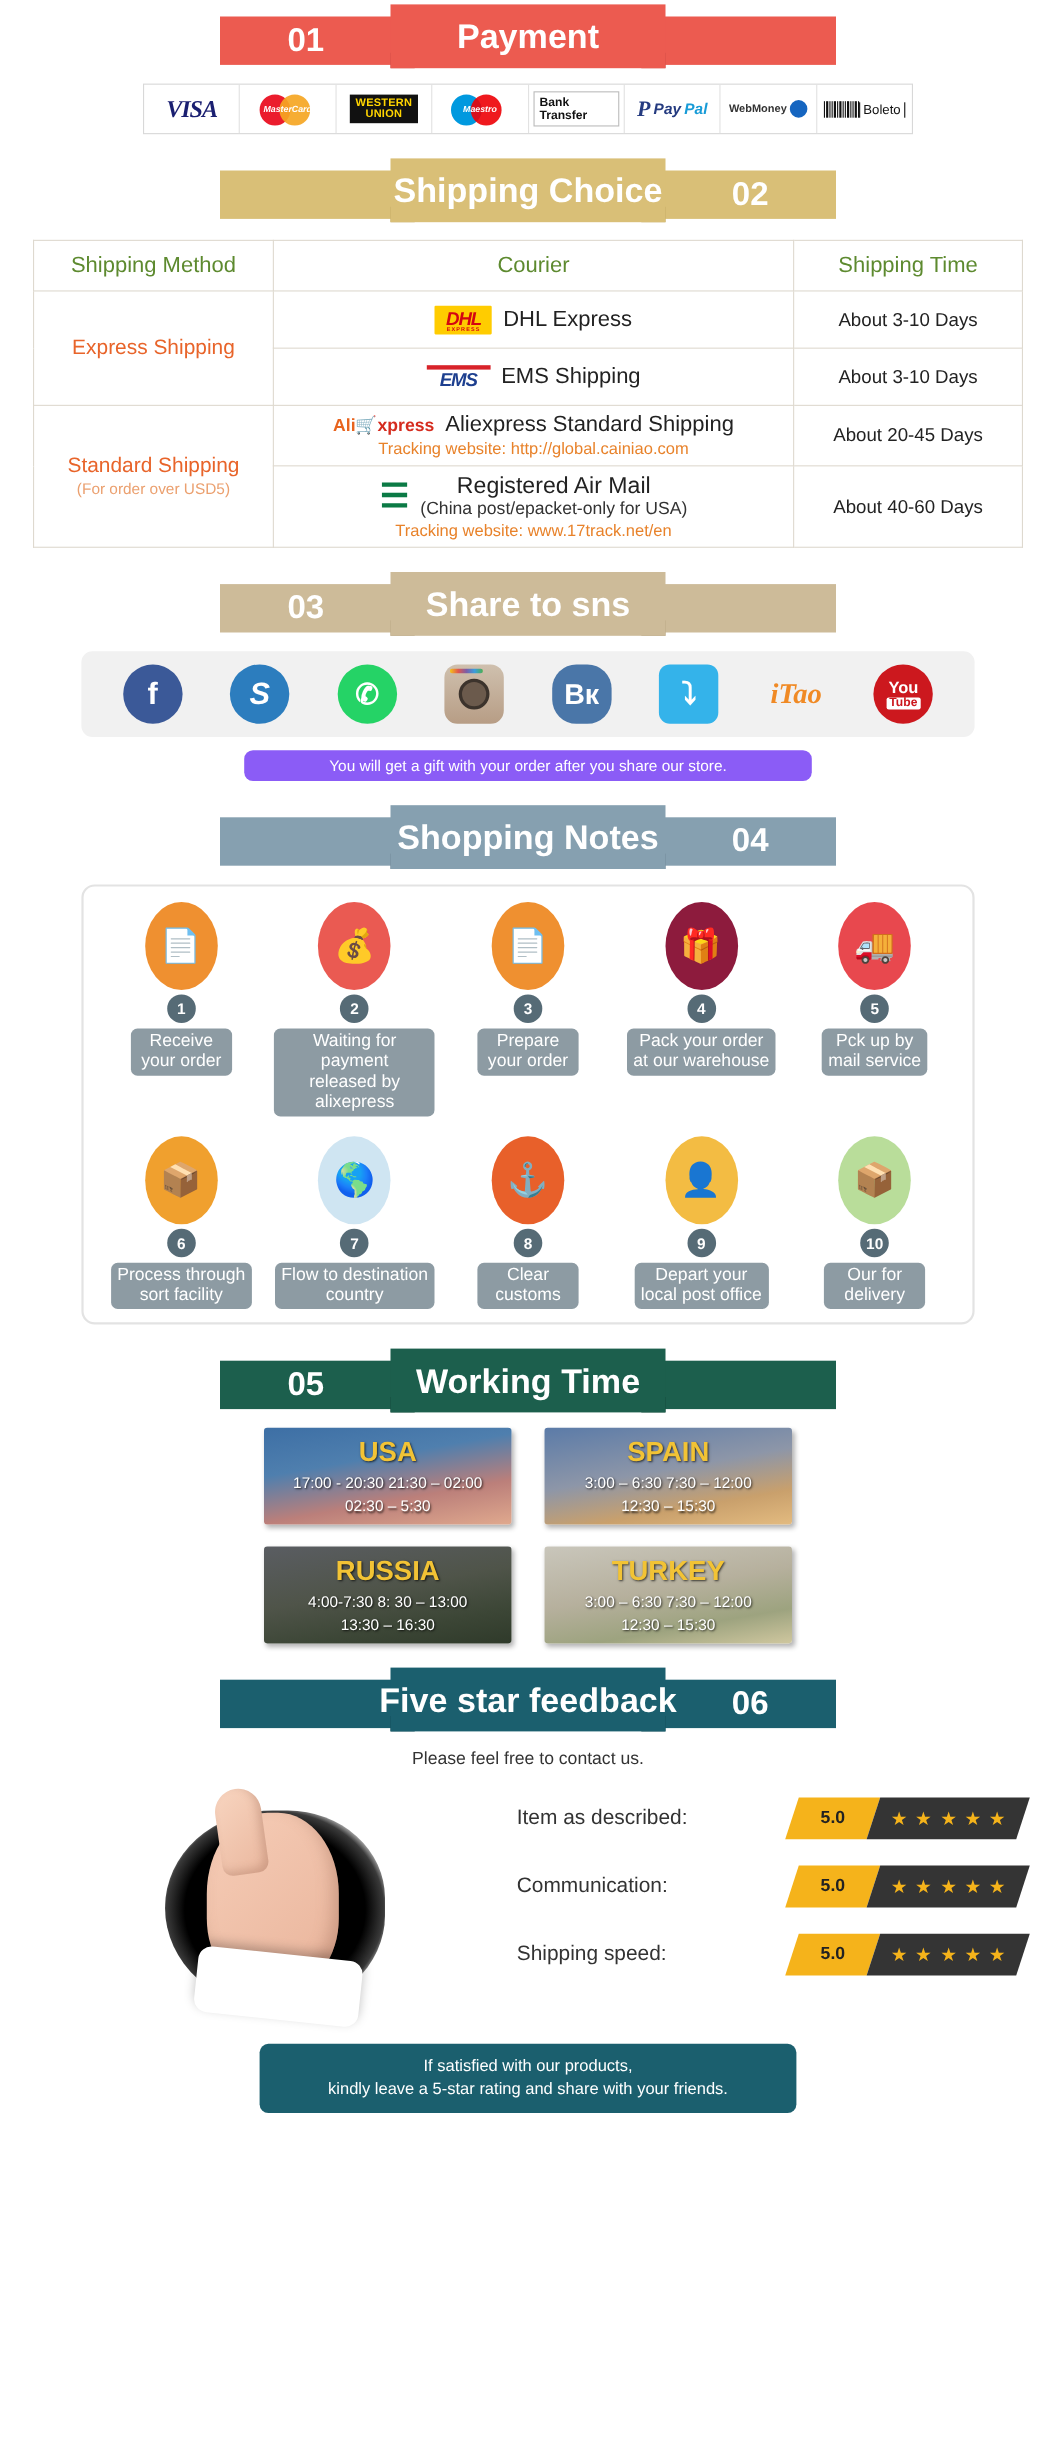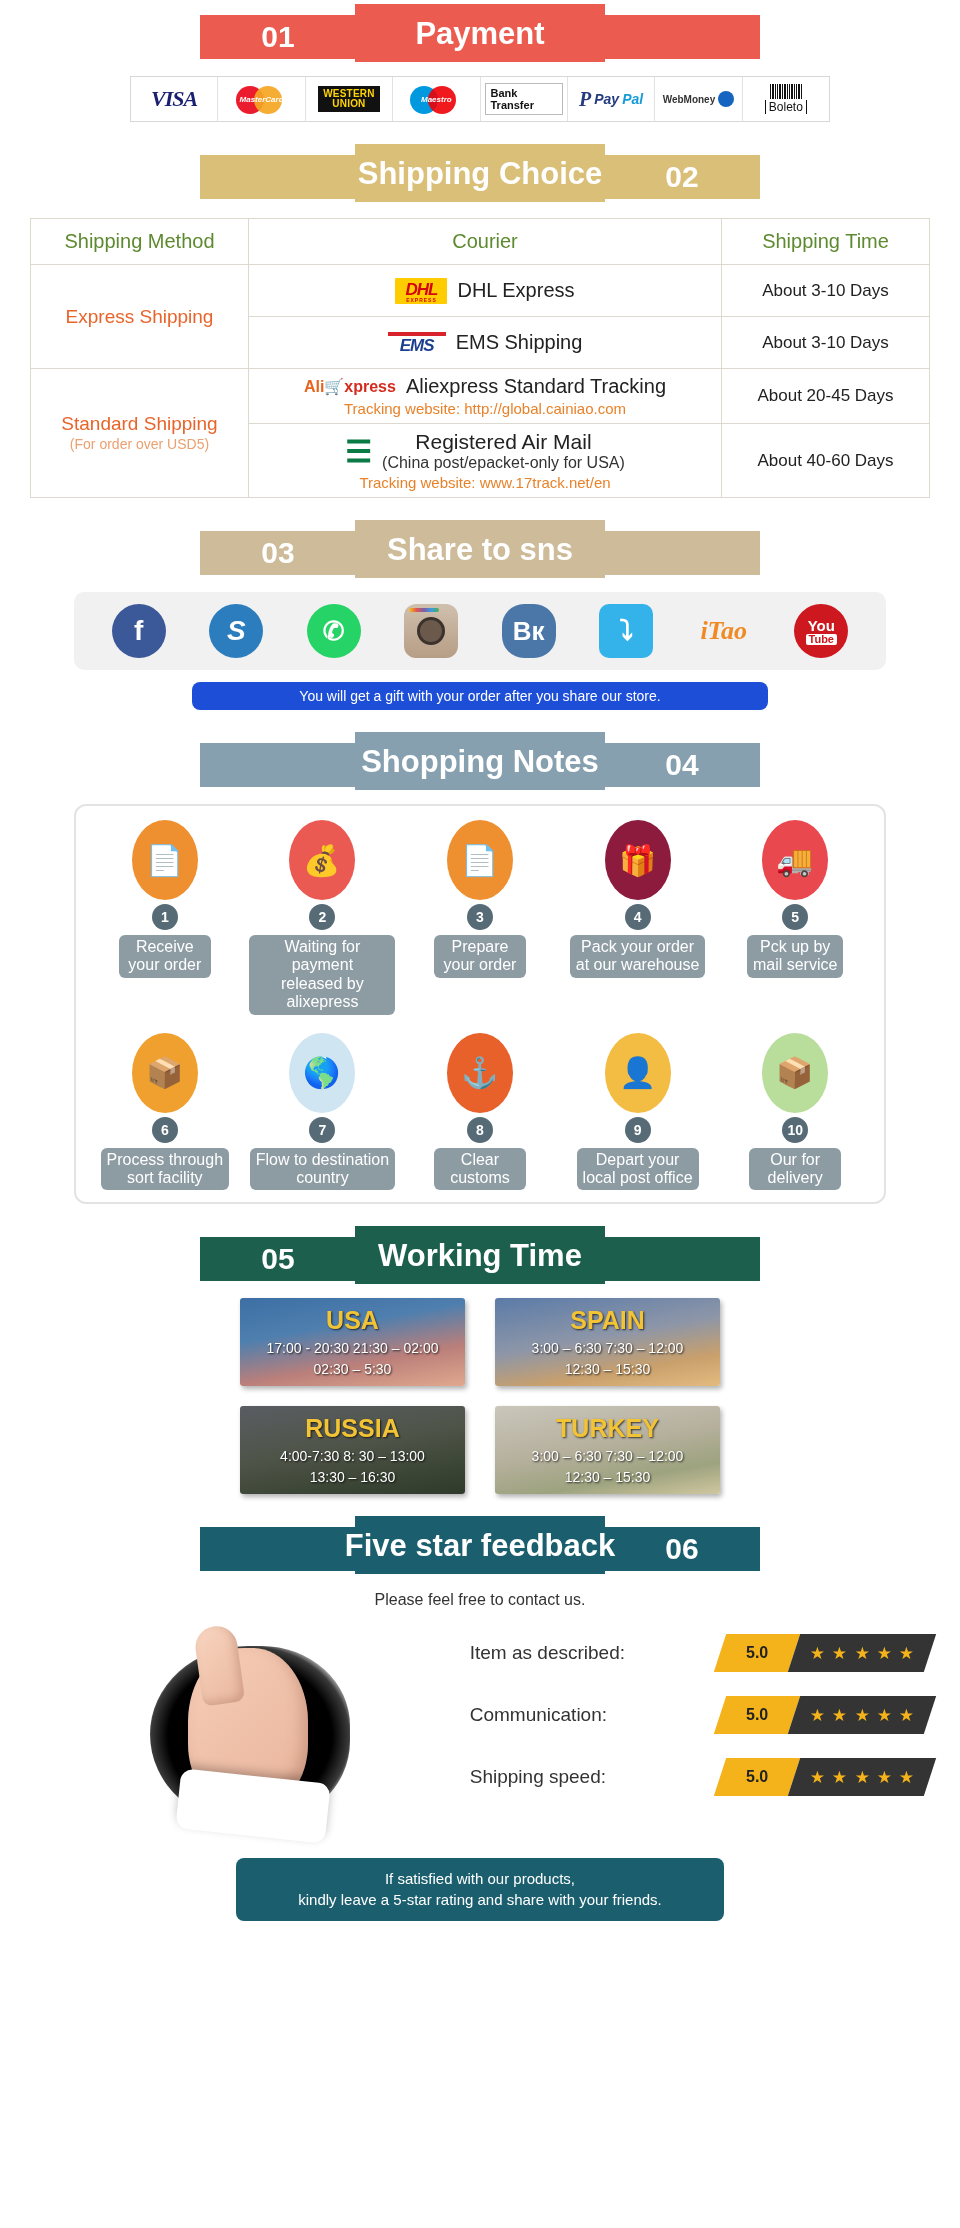--- a/index.html
+++ b/index.html
@@ -120,21 +120,21 @@
   .maestro .lbl { position: absolute; left: 2px; top: 11px; width: 48px; text-align: center;
                   font-size: 8px; font-weight: bold; color: #fff; z-index: 3; font-style: italic; }
   .bank { border: 1px solid #bbb; padding: 3px 5px; font-size: 11px; font-weight: bold; color: #111; }
   .paypal { display: flex; align-items: center; gap: 3px; }
   .paypal .pp { font-family: "Liberation Serif", serif; font-weight: bold; font-size: 20px; color: #253b80; font-style: italic; }
   .paypal .t1 { font-size: 14px; font-weight: bold; font-style: italic; color: #253b80; }
   .paypal .t2 { font-size: 14px; font-weight: bold; font-style: italic; color: #179bd7; }
   .wm { display: flex; align-items: center; gap: 3px; }
   .wm .txt { font-size: 10px; color: #333; font-weight: bold; }
   .wm .ball { width: 16px; height: 16px; border-radius: 50%; background: #1565c0; }
-  .boleto { display: flex; flex-direction: column; align-items: center; }
+  .boleto { display: flex; flex-direction: row; align-items: center; }
   .boleto .bars { display: flex; gap: 1px; height: 15px; }
   .boleto .bars i { display: block; width: 1px; background: #111; height: 100%; }
   .boleto .bars i.w { width: 2px; }
   .boleto .nm { font-size: 12px; color: #111; border-left: 1px solid #111; border-right: 1px solid #111;
                 padding: 0 3px; margin-top: 1px; }
 
   
   .ship-table {
     width: 900px;
     margin: 16px auto 0;
@@ -196,22 +196,22 @@
   .sic.ig .strip { position: absolute; top: 4px; left: 5px; width: 30px; height: 4px;
                    background: linear-gradient(90deg,#f5c518,#e2574c,#7b5ea7,#3b9ddd,#4caf50); border-radius: 2px; }
   .sic.vk { background: #4a76a8; border-radius: 22px; font-size: 26px; }
   .sic.tw { background: #34b3ea; border-radius: 10px; font-size: 28px; }
   .sic.itao { background: transparent; color: #f08a25; font-style: italic; font-size: 26px;
               font-family: "Liberation Serif", serif; }
   .sic.yt { background: #cc181e; border-radius: 50%; flex-direction: column; line-height: 1; font-size: 15px; }
   .sic.yt .tube { background: #fff; color: #cc181e; font-size: 11px; padding: 0 3px; border-radius: 2px; margin-top: 1px; }
 
   .gift-note {
-    width: 576px; margin: 12px auto 0;
-    background: #1d4ed8; color: #ffffff;
+    width: 516px; margin: 12px auto 0;
+    background: #8b5cf6; color: #ffffff;
     border-radius: 8px; text-align: center;
     font-size: 14px; padding: 6px 10px;
   }
 
   
   .notes-box {
     width: 812px; margin: 14px auto 0;
     border: 2px solid #e3e3e3; border-radius: 12px;
     background: #fff; padding: 14px 10px 12px;
   }
@@ -406,21 +406,21 @@
     <tr>
       <td class="col-method" rowspan="2">
         <div class="method-main">Standard Shipping</div>
         <div class="method-sub">(For order over USD5)</div>
       </td>
       <td class="col-courier">
         <div class="courier-line">
           <div class="logo-ali">
             <span class="a">Ali</span><span class="b">🛒</span><span class="b">xpress</span>
           </div>
-          <div class="courier-name">Aliexpress Standard Tracking</div>
+          <div class="courier-name">Aliexpress Standard Shipping</div>
         </div>
         <div class="track" style="text-align:center">Tracking website: http://global.cainiao.com</div>
       </td>
       <td class="col-time">About 20-45 Days</td>
     </tr>
     <tr>
       <td class="col-courier">
         <div class="courier-line">
           <div class="logo-cp">☰</div>
           <div class="ram-block">

